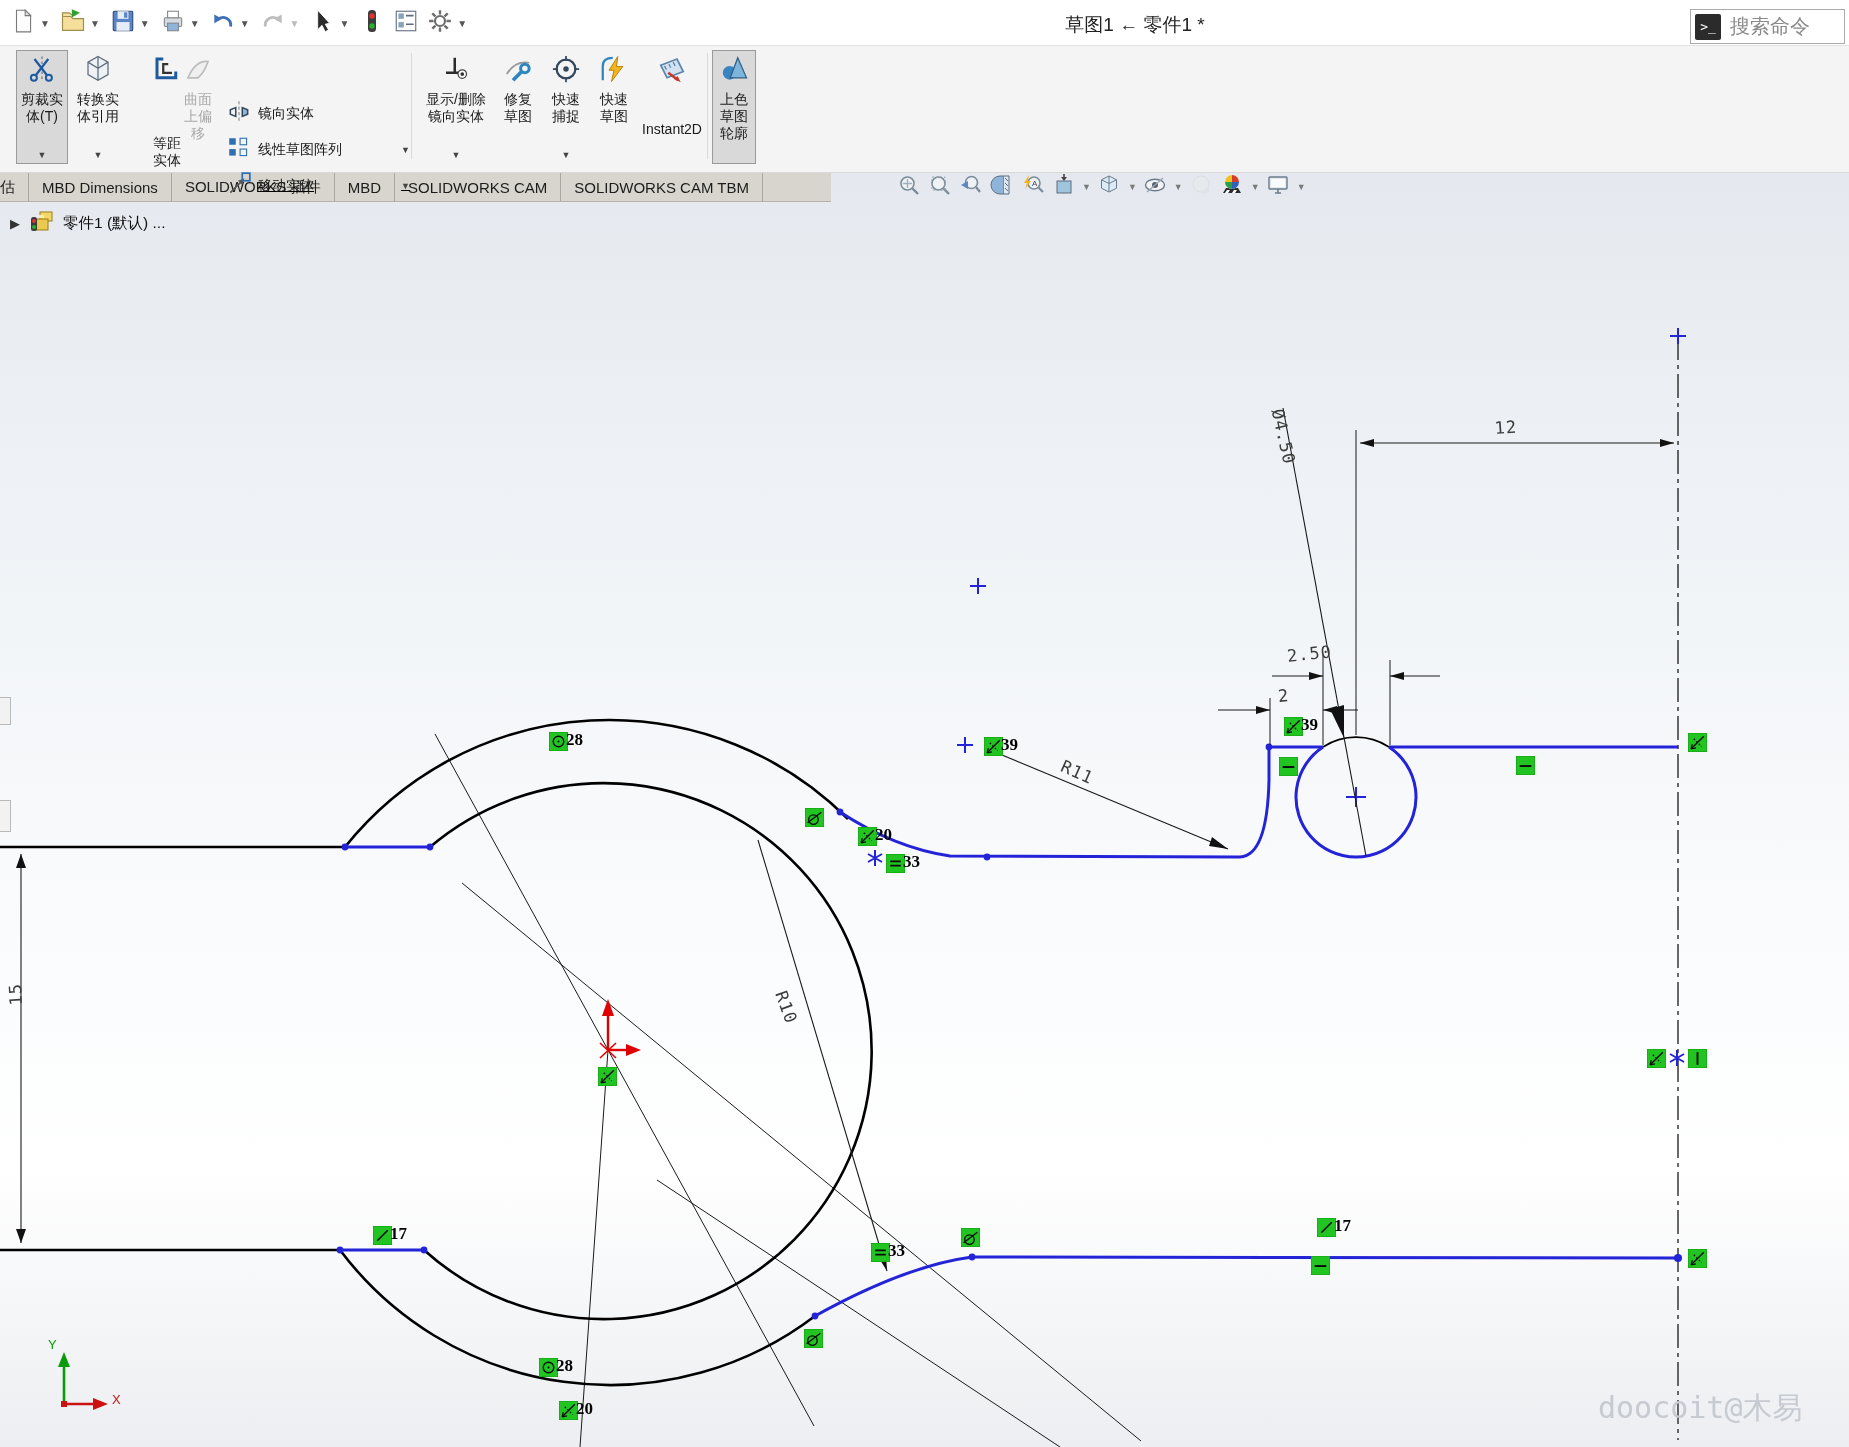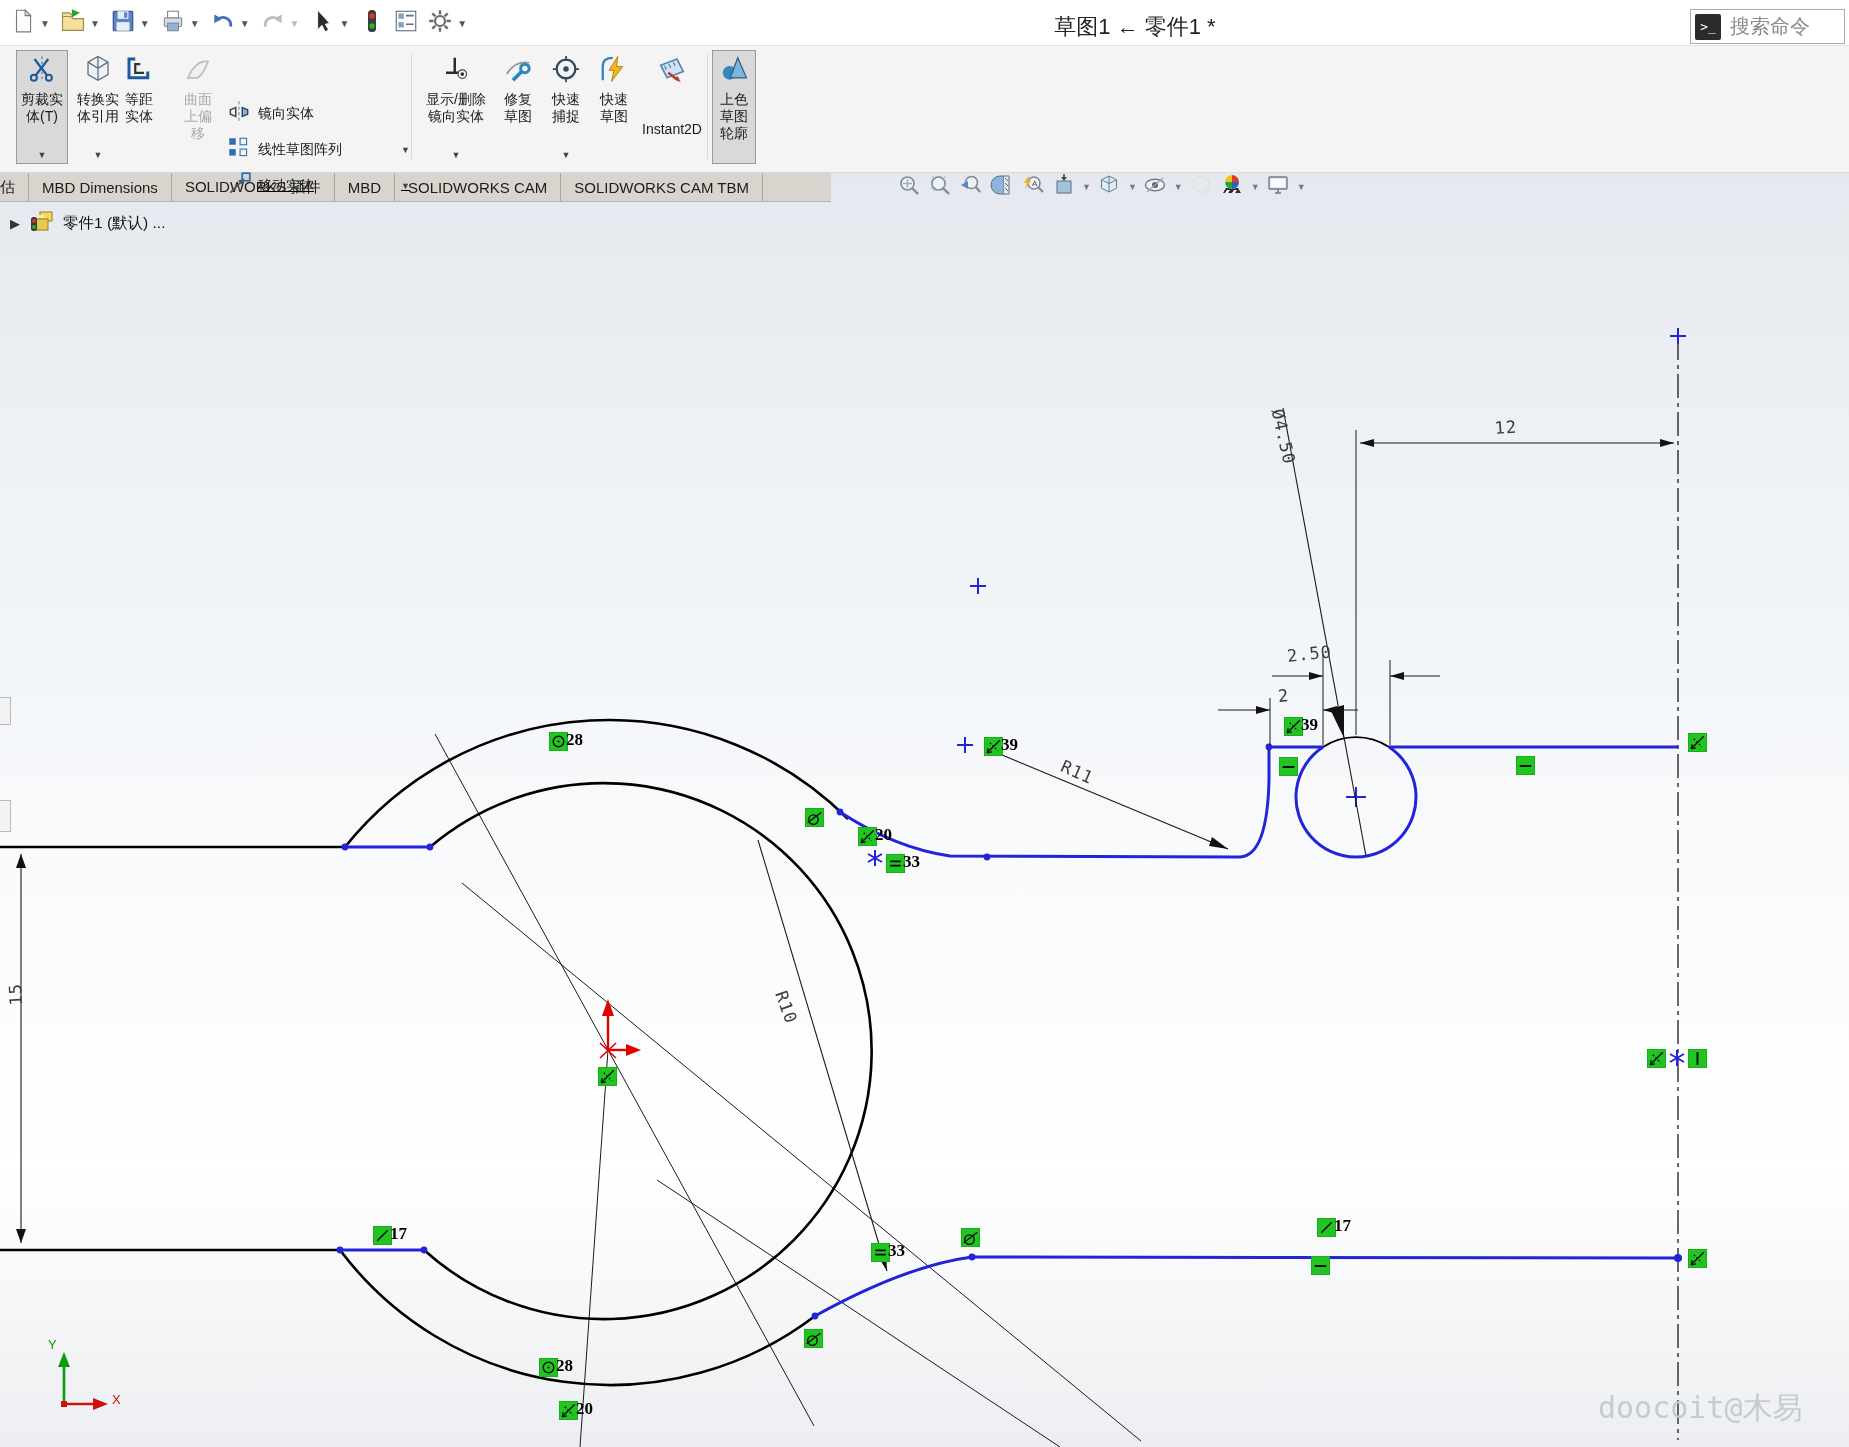--- a/index.html
+++ b/index.html
@@ -7,21 +7,21 @@
   #stage{position:relative;width:1849px;height:1447px;}
 
   
   #titlebar{position:absolute;left:0;top:0;width:1849px;height:45px;background:#ffffff;
     border-bottom:1px solid #e3e3e3;z-index:40;}
   #qat{position:absolute;left:6px;top:5px;display:flex;align-items:center;height:36px;}
   .qat-btn{width:34px;height:34px;display:flex;align-items:center;justify-content:center;}
   .qat-dd{color:#555;font-size:10px;margin:0 6px 0 0;}
   .qat-dd.dis{color:#bbb;}
   #window-title{position:absolute;left:1135px;top:12px;transform:translateX(-50%);
-    font-size:22px;color:#222;white-space:nowrap;}
+    font-size:19px;color:#222;white-space:nowrap;}
   #searchbox{position:absolute;left:1690px;top:9px;width:153px;height:33px;background:#fff;
     border:1px solid #ababab;display:flex;align-items:center;}
   #search-icon{width:26px;height:26px;background:#2b2b2b;color:#fff;margin-left:4px;
     font-family:"DejaVu Sans Mono",monospace;font-size:13px;display:flex;align-items:center;
     justify-content:center;border-radius:2px;}
   #search-placeholder{color:#8a8a8a;font-size:20px;margin-left:9px;white-space:nowrap;}
 
   
   #ribbon{position:absolute;left:0;top:45px;width:1849px;height:127px;background:#f4f4f4;
     border-bottom:1px solid #d9d9d9;z-index:39;}
@@ -403,21 +403,21 @@
       </div>
       <div class="rb-large" style="left: 72px; width: 52px;">
         <span><svg width="30" height="30" viewBox="0 0 24 24">
             <path d="M12 2l8 4.5v10L12 21l-8-4.5v-10z" fill="#eef1f5" stroke="#5d6d7e"></path>
             <path d="M12 2v9.5M4 6.5l8 5 8-5M12 11.5V21" stroke="#5d6d7e" fill="none"></path>
           </svg></span>
         <span class="rb-label">转换实
 体引用</span>
         <span class="rb-dd-bottom">▼</span>
       </div>
-      <div class="rb-large" style="left: 116px; width: 46px;">
+      <div class="rb-large" style="left: 144px; width: 46px; gap: 44px;">
         <span><svg width="30" height="30" viewBox="0 0 24 24">
             <path d="M9 4H4v15h15v-5" fill="none" stroke="#1d5a9e" stroke-width="2.4"></path>
             <path d="M13 8H9v7h7" fill="none" stroke="#333" stroke-width="1.8"></path>
           </svg></span>
         <span class="rb-label">等距
 实体</span>
       </div>
       <div class="rb-large disabled" style="left: 178px; width: 40px;">
         <span><svg width="30" height="30" viewBox="0 0 24 24">
             <path d="M4 19q6-14 16-13-3 9-8 13z" fill="#f0f0f0" stroke="#bdbdbd" stroke-width="1.4"></path>

